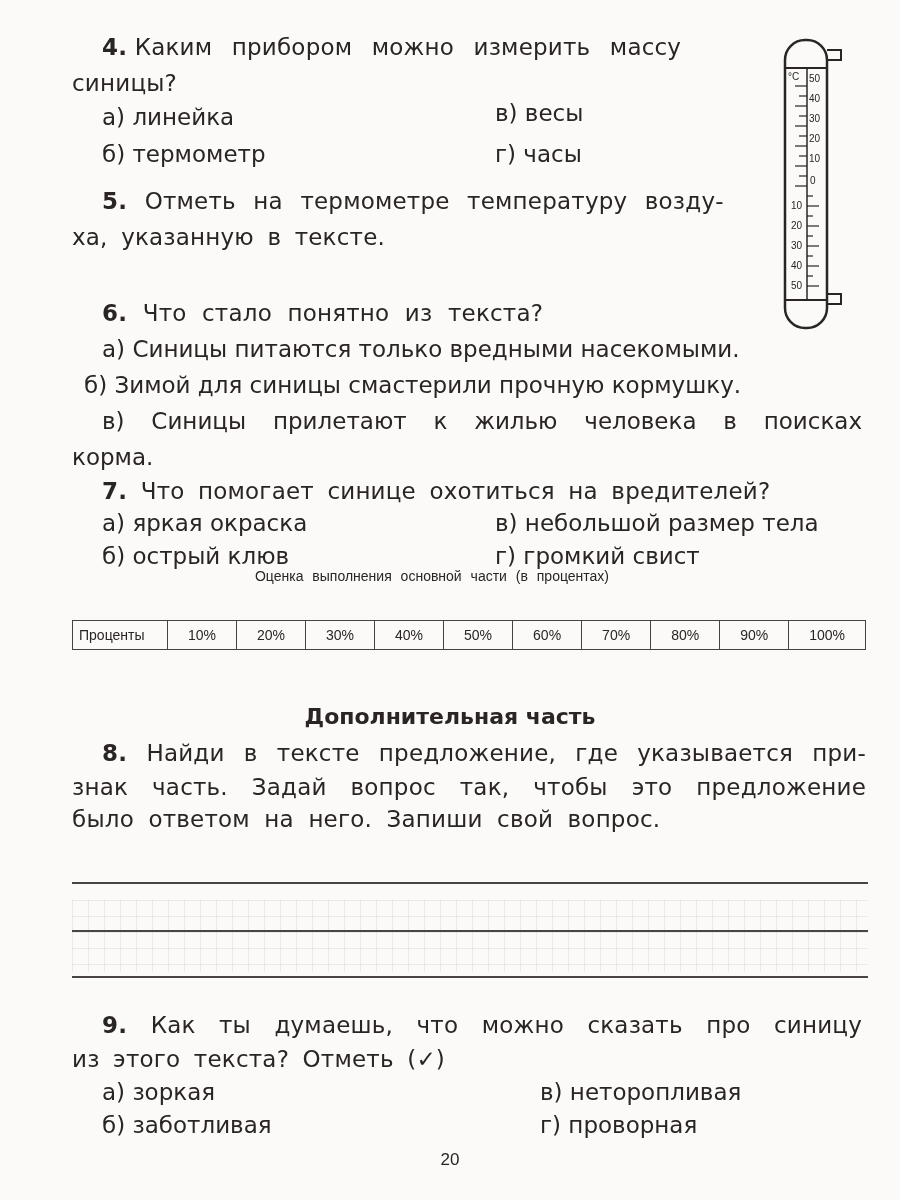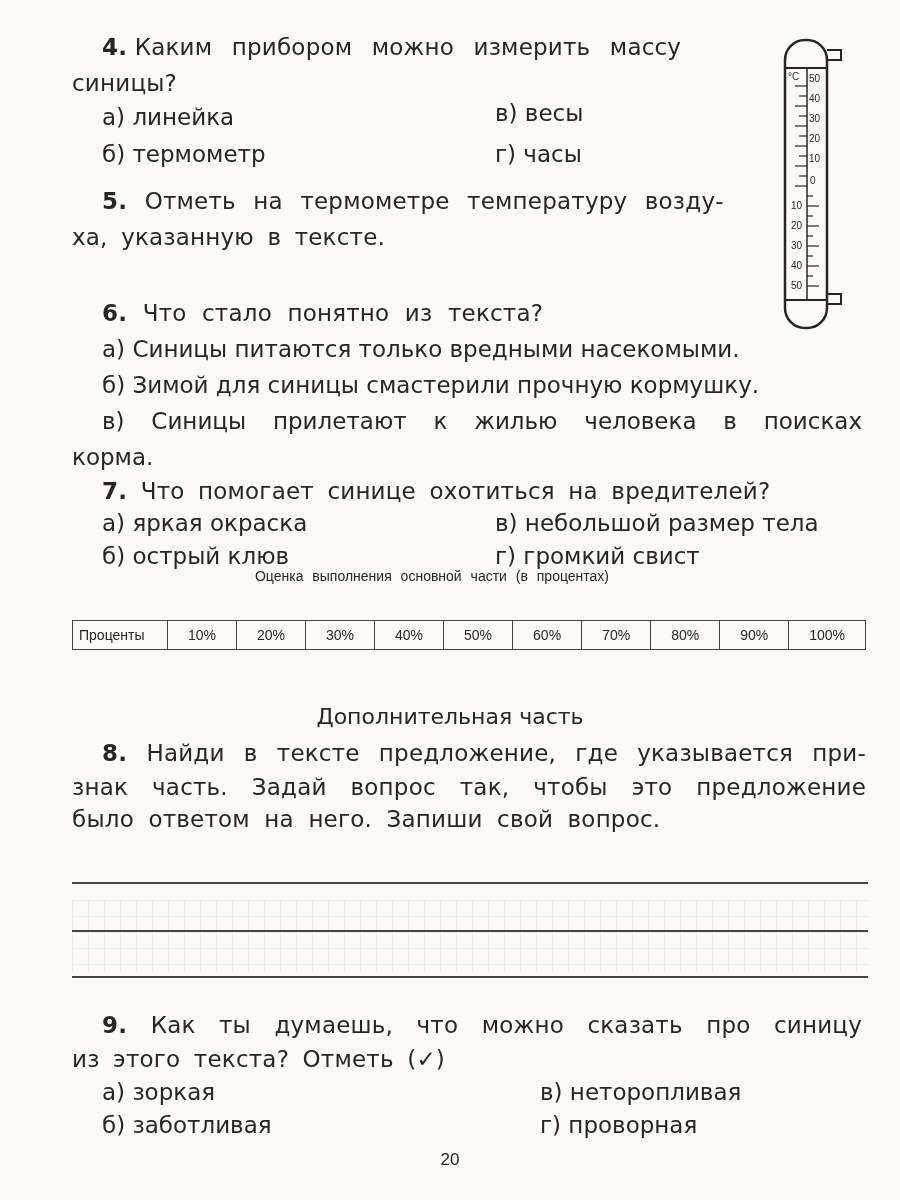--- a/index.html
+++ b/index.html
@@ -17,21 +17,21 @@
 
   
   .thermo { left:783px; top:38px; width:62px; height:292px; }
 
   
   .tbl-title { left:0; width:864px; top:568px; text-align:center; font-size:14px; font-family:"Liberation Sans", sans-serif; }
   table.score { position:absolute; left:72px; top:620px; width:794px; border-collapse:collapse; font-family:"Liberation Sans", sans-serif; font-size:14px; }
   table.score td { border:1.5px solid #4a4242; height:28px; padding:0 20px; text-align:center; }
   table.score td.hdr { text-align:left; width:123px; padding-left:6px; }
 
-  .section-title { left:0; width:900px; top:704px; text-align:center; font-weight:normal; font-size:22px; }
+  .section-title { left:0; width:900px; top:704px; text-align:center; font-weight:bold; font-size:22px; }
 
   .wline { left:72px; width:796px; height:0; border-top:2.5px solid #4a4444; }
   .grid {
     left:72px; top:900px; width:796px; height:72px;
     background-image:
       linear-gradient(to right, rgba(120,120,120,0.12) 1px, transparent 1px),
       linear-gradient(to bottom, rgba(120,120,120,0.12) 1px, transparent 1px);
     background-size:16px 16px;
   }
   .page-num { left:0; width:900px; top:1150px; text-align:center; font-size:17px; font-family:"Liberation Sans", sans-serif; }
@@ -106,21 +106,21 @@
       <text x="8" y="251">50</text>
     </g>
   </svg>
 </div>
 
 <div class="abs q" style="left:102px; top:300px; word-spacing:8px;">
   <span class="num">6.</span>
   <span>Что стало понятно из текста?</span>
 </div>
 <div class="abs opt" style="left:102px; top:336px;">а) Синицы питаются только вредными насекомыми.</div>
-<div class="abs opt" style="left:102px; top:372px;">б) Зимой для синицы смастерили прочную кормушку.</div>
+<div class="abs opt" style="left:84px; top:372px;">б) Зимой для синицы смастерили прочную кормушку.</div>
 <div class="abs opt justify" style="left:102px; top:408px; width:760px; white-space:normal;">в) Синицы прилетают к жилью человека в поисках</div>
 <div class="abs opt" style="left:72px; top:444px;">корма.</div>
 
 <div class="abs q" style="left:102px; top:478px; word-spacing:6px;">
   <span class="num">7.</span>
   <span>Что помогает синице охотиться на вредителей?</span>
 </div>
 <div class="abs opt" style="left:102px; top:510px;">а) яркая окраска</div>
 <div class="abs opt" style="left:102px; top:543px;">б) острый клюв</div>
 <div class="abs opt" style="left:495px; top:510px;">в) небольшой размер тела</div>

